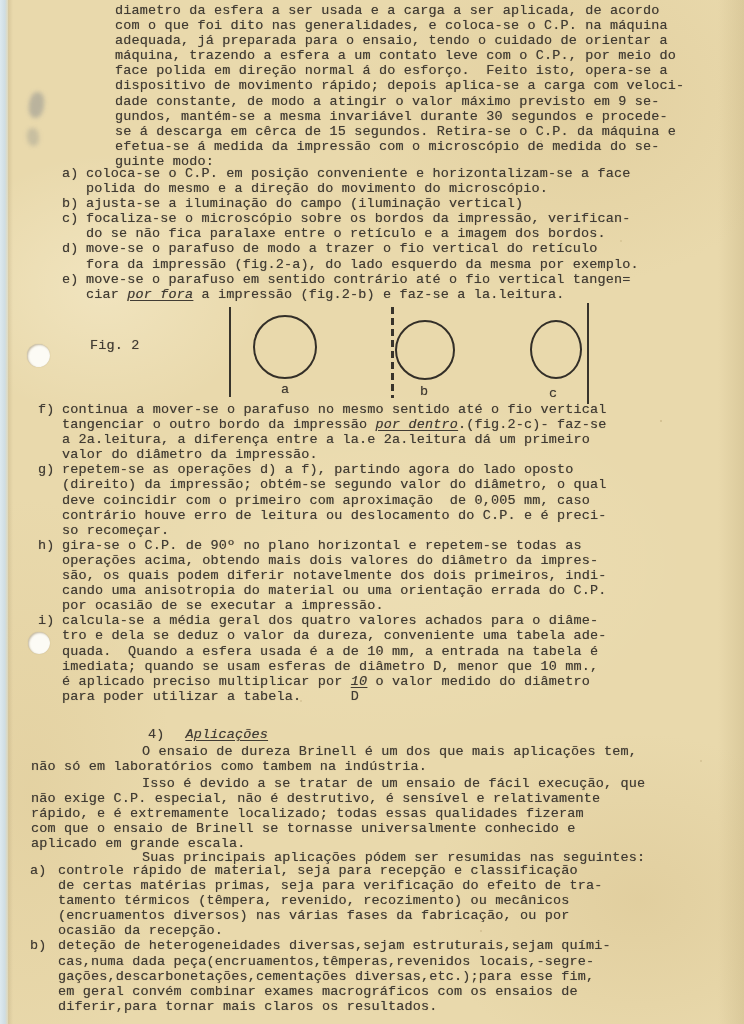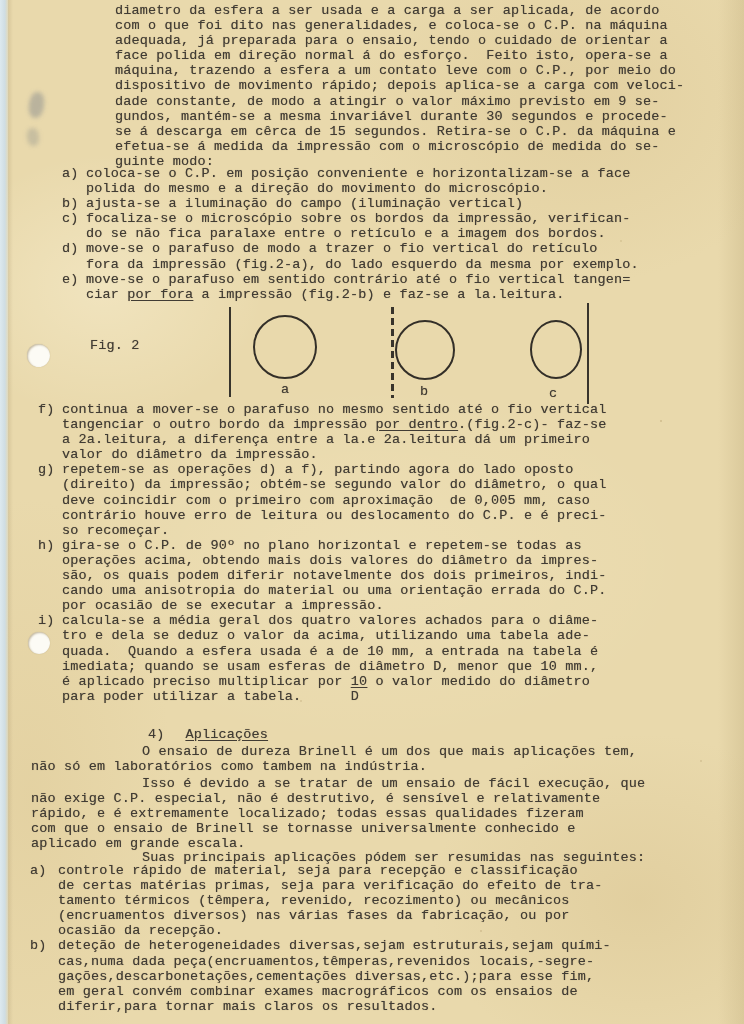--- a/index.html
+++ b/index.html
@@ -32,21 +32,21 @@
     background:linear-gradient(90deg, rgba(140,120,80,.18), transparent);}
   .hole{position:absolute;border-radius:50%;background:#fcfbf5;
     box-shadow: inset 1px 1px 2px rgba(130,108,65,.45), 0 0 1px rgba(130,108,65,.4);}
   .hole1{left:27px;top:344px;width:23px;height:23px;}
   .hole2{left:28px;top:632px;width:22px;height:22px;}
   .smudge{position:absolute;border-radius:45%;filter:blur(2px);}
   .sm1{left:29px;top:92px;width:15px;height:26px;background:rgba(96,108,128,.35);transform:rotate(8deg);}
   .sm2{left:27px;top:128px;width:12px;height:18px;background:rgba(100,110,125,.25);transform:rotate(-6deg);}
   .content{position:absolute;inset:0;text-shadow:0 0 .7px rgba(58,50,36,.55);}
   .tl{white-space:pre;height:15.1px;}
-  .u{text-decoration:underline;text-underline-offset:2px;}
+  .u{text-decoration:underline;text-underline-offset:2px;font-style:italic;}
   .li{position:relative;}
   .mk{position:absolute;top:0;}
   .block{position:absolute;}
   .intro{top:3px;left:67px;margin-left:48px;}
   .listA{top:166px;left:62px;}
   .listA .li{margin-left:24px;} .listA .mk{left:-24px;}
   .listB{top:402px;left:38px;}
   .listB .li{margin-left:24px;} .listB .mk{left:-24px;}
   .listC{top:863px;left:30px;}
   .listC .li{margin-left:28px;} .listC .mk{left:-28px;}
@@ -85,22 +85,22 @@
   <div class="hole hole2"></div>
   <div class="smudge sm1"></div>
   <div class="smudge sm2"></div>
 
   <div class="content">
 
     <div class="block intro">
         <div class="tl">diametro da esfera a ser usada e a carga a ser aplicada, de acordo</div>
         <div class="tl">com o que foi dito nas generalidades, e coloca-se o C.P. na máquina</div>
         <div class="tl">adequada, já preparada para o ensaio, tendo o cuidado de orientar a</div>
+        <div class="tl">máquina, trazendo a esfera a um contato leve com o C.P., por meio do</div>
         <div class="tl">face polida em direção normal á do esforço.  Feito isto, opera-se a</div>
-        <div class="tl">máquina, trazendo a esfera a um contato leve com o C.P., por meio do</div>
         <div class="tl">dispositivo de movimento rápido; depois aplica-se a carga com veloci-</div>
         <div class="tl">dade constante, de modo a atingir o valor máximo previsto em 9 se-</div>
         <div class="tl">gundos, mantém-se a mesma invariável durante 30 segundos e procede-</div>
         <div class="tl">se á descarga em cêrca de 15 segundos. Retira-se o C.P. da máquina e</div>
         <div class="tl">efetua-se á medida da impressão com o microscópio de medida do se-</div>
         <div class="tl">guinte modo:</div>
       </div>
 
     <div class="block listA">
         <div class="li">
@@ -162,21 +162,21 @@
           <span class="mk">h)</span>
           <div class="tl">gira-se o C.P. de 90º no plano horizontal e repetem-se todas as</div>
           <div class="tl">operações acima, obtendo mais dois valores do diâmetro da impres-</div>
           <div class="tl">são, os quais podem diferir notavelmente dos dois primeiros, indi-</div>
           <div class="tl">cando uma anisotropia do material ou uma orientação errada do C.P.</div>
           <div class="tl">por ocasião de se executar a impressão.</div>
         </div>
         <div class="li">
           <span class="mk">i)</span>
           <div class="tl">calcula-se a média geral dos quatro valores achados para o diâme-</div>
-          <div class="tl">tro e dela se deduz o valor da acima, utilizando uma tabela ade-</div>
+          <div class="tl">tro e dela se deduz o valor da dureza, conveniente uma tabela ade-</div>
           <div class="tl">quada.  Quando a esfera usada é a de 10 mm, a entrada na tabela é</div>
           <div class="tl">imediata; quando se usam esferas de diâmetro D, menor que 10 mm.,</div>
           <div class="tl"><span>é aplicado preciso multiplicar por </span><span class="u">10</span><span> o valor medido do diâmetro</span></div>
           <div class="tl">para poder utilizar a tabela.      D</div>
         </div>
       </div>
 
     <div class="block heading">
       <div class="tl">
         <span>4)</span><span class="title u">Aplicações</span>

